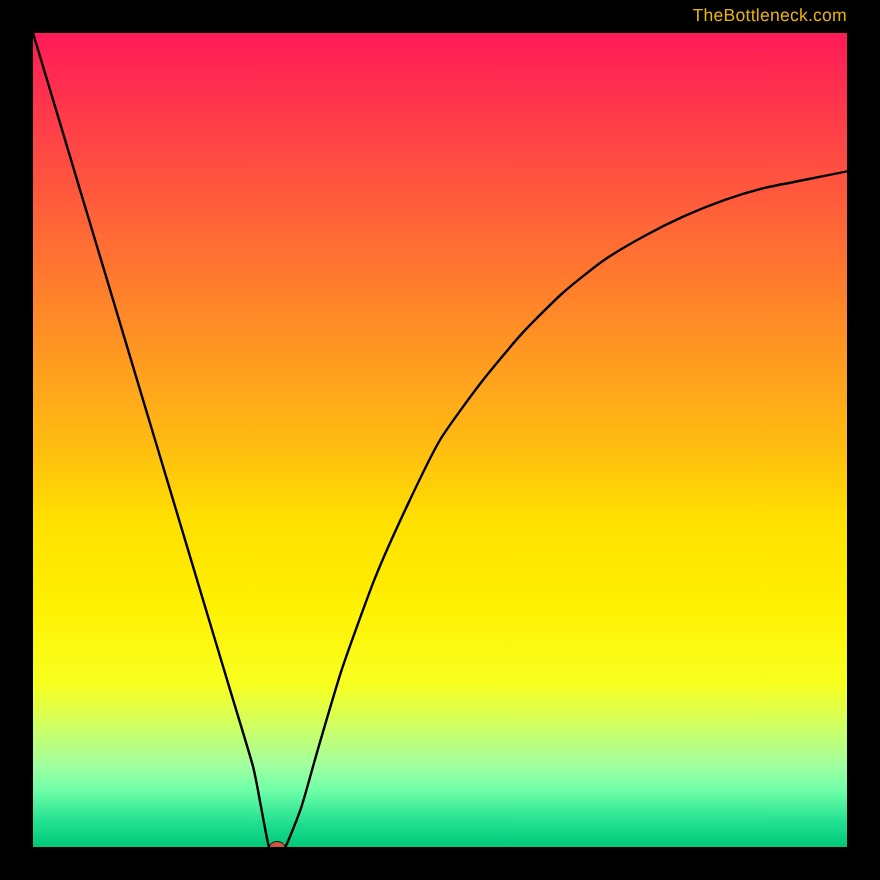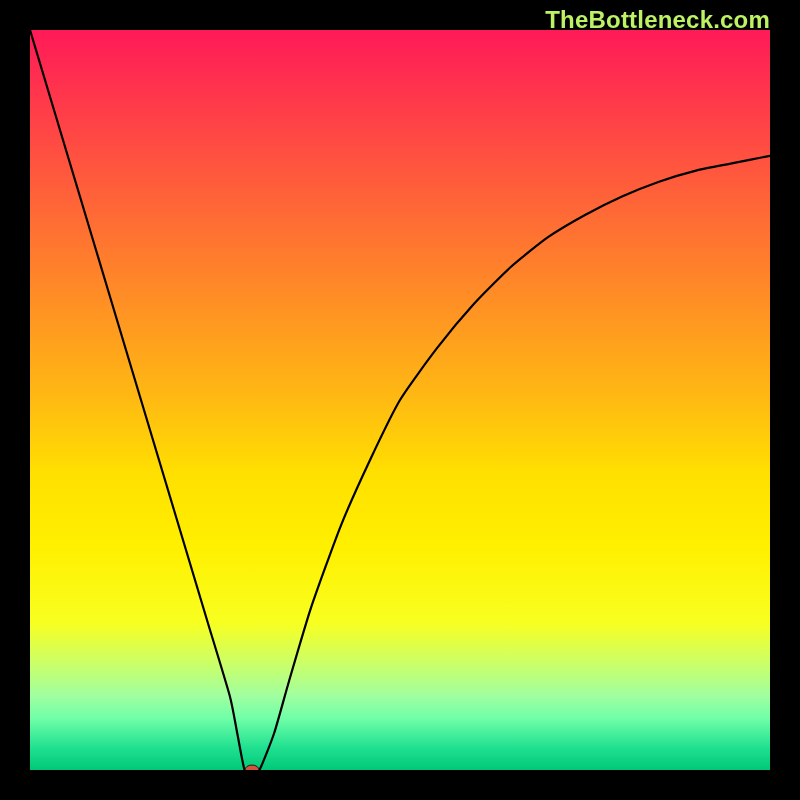--- a/index.html
+++ b/index.html
@@ -30,23 +30,23 @@
       #a0ffa0 90%,
       #70ffa8 93%,
       #20e090 97%,
       #00c878 100%);
   }
   .watermark {
     position: absolute;
     top: 6px;
     right: 30px;
     font-family: Arial, Helvetica, sans-serif;
-    font-size: 24px;
-    font-weight: 700;
-    color: #bef264;
+    font-size: 16px;
+    font-weight: 400;
+    color: #eab308;
     letter-spacing: 0.2px;
     user-select: none;
   }
   .curve-svg {
     position: absolute;
     left: 0; top: 0;
     width: 100%; height: 100%;
   }
   .curve-path {
     fill: none;

